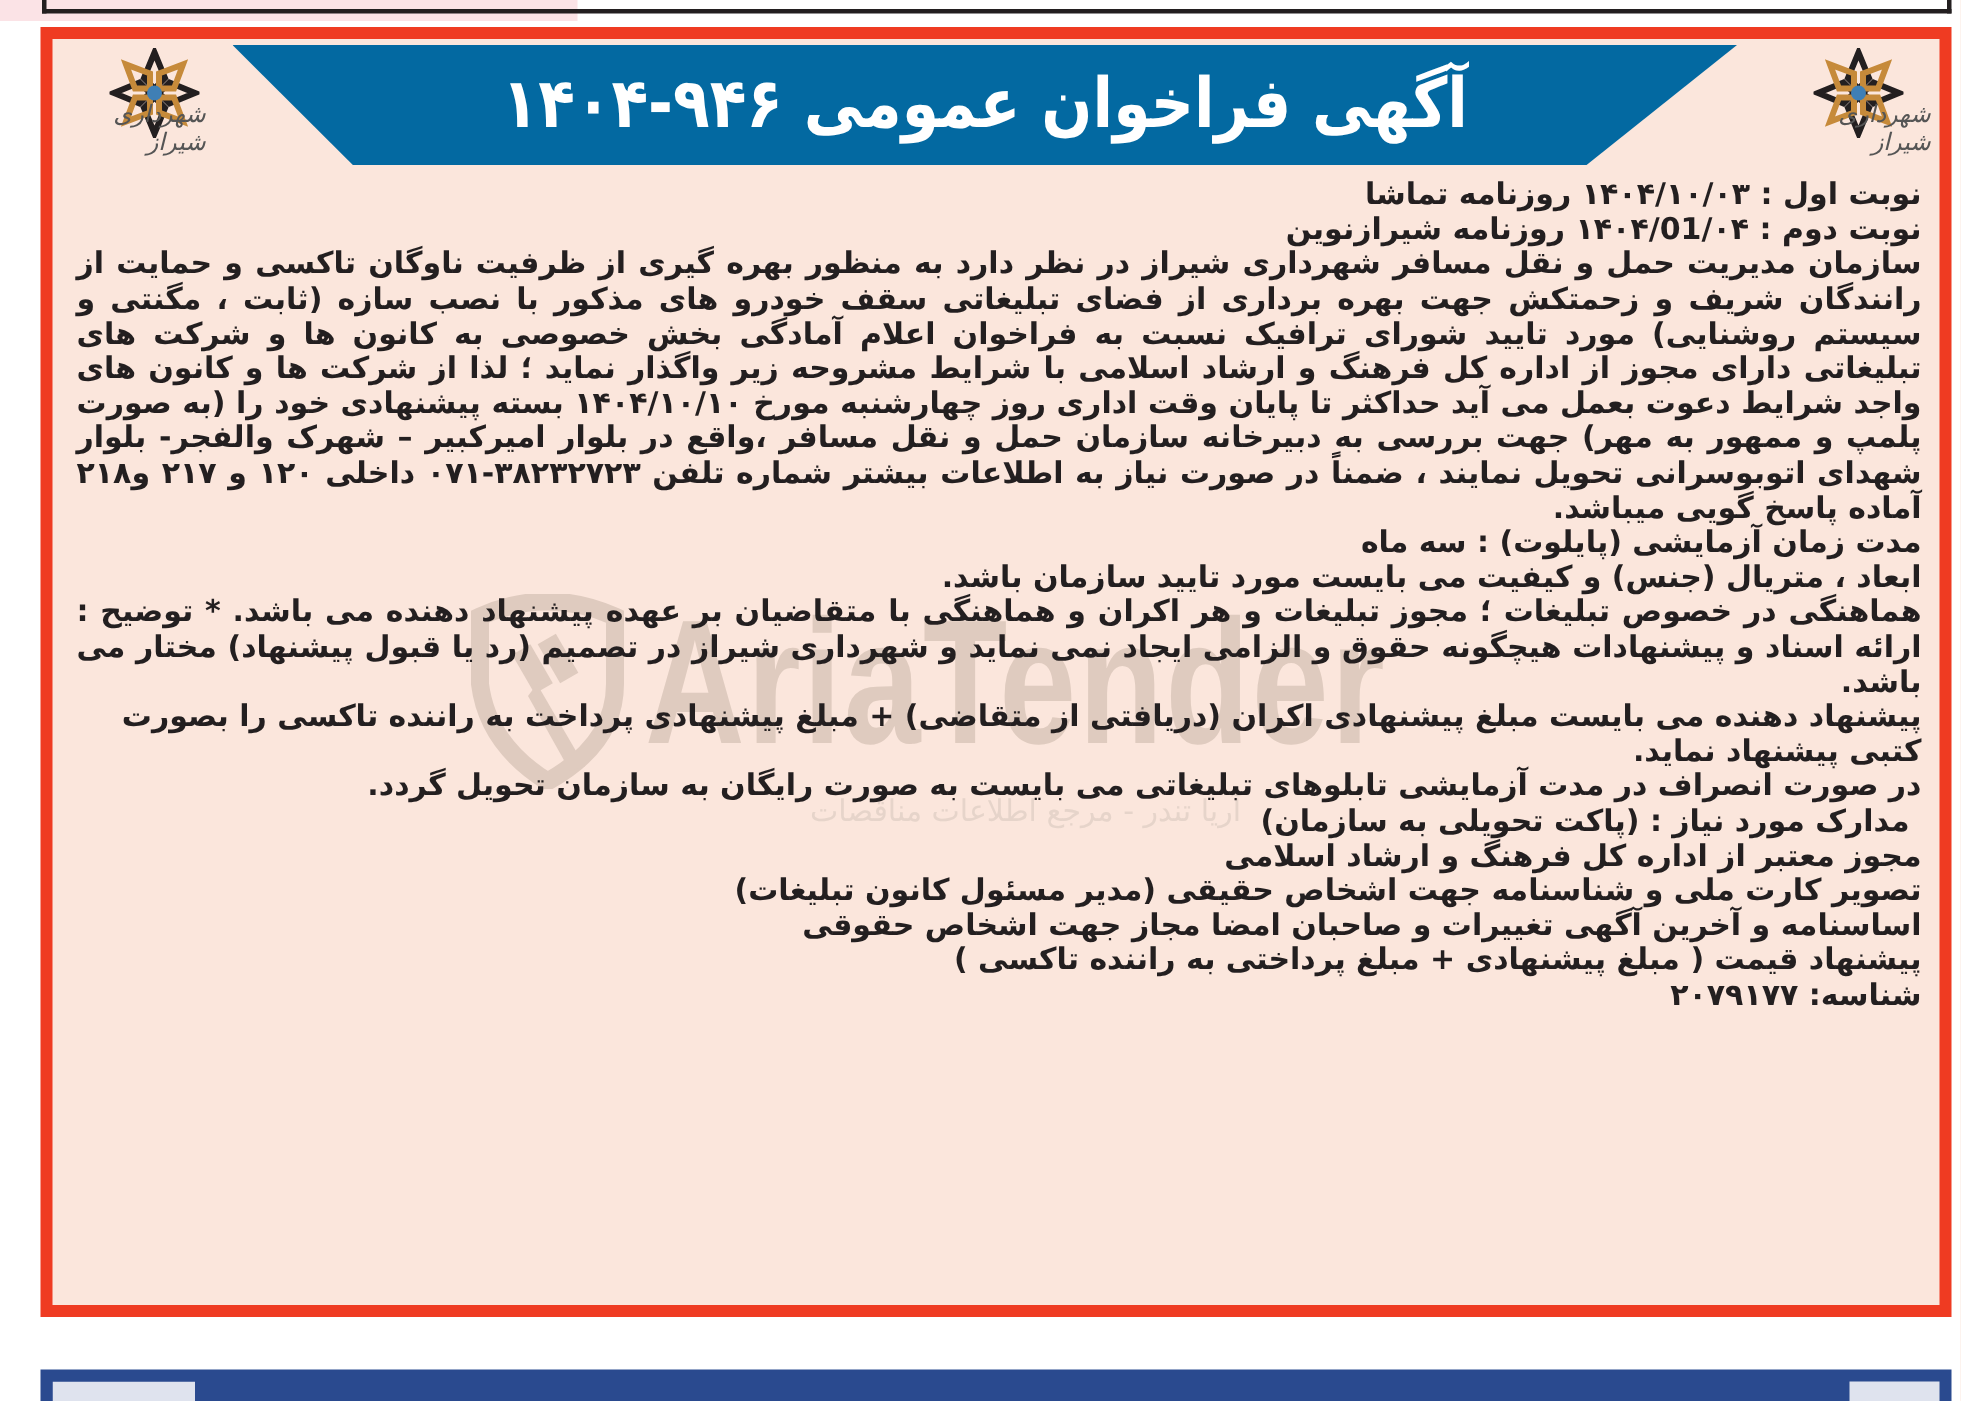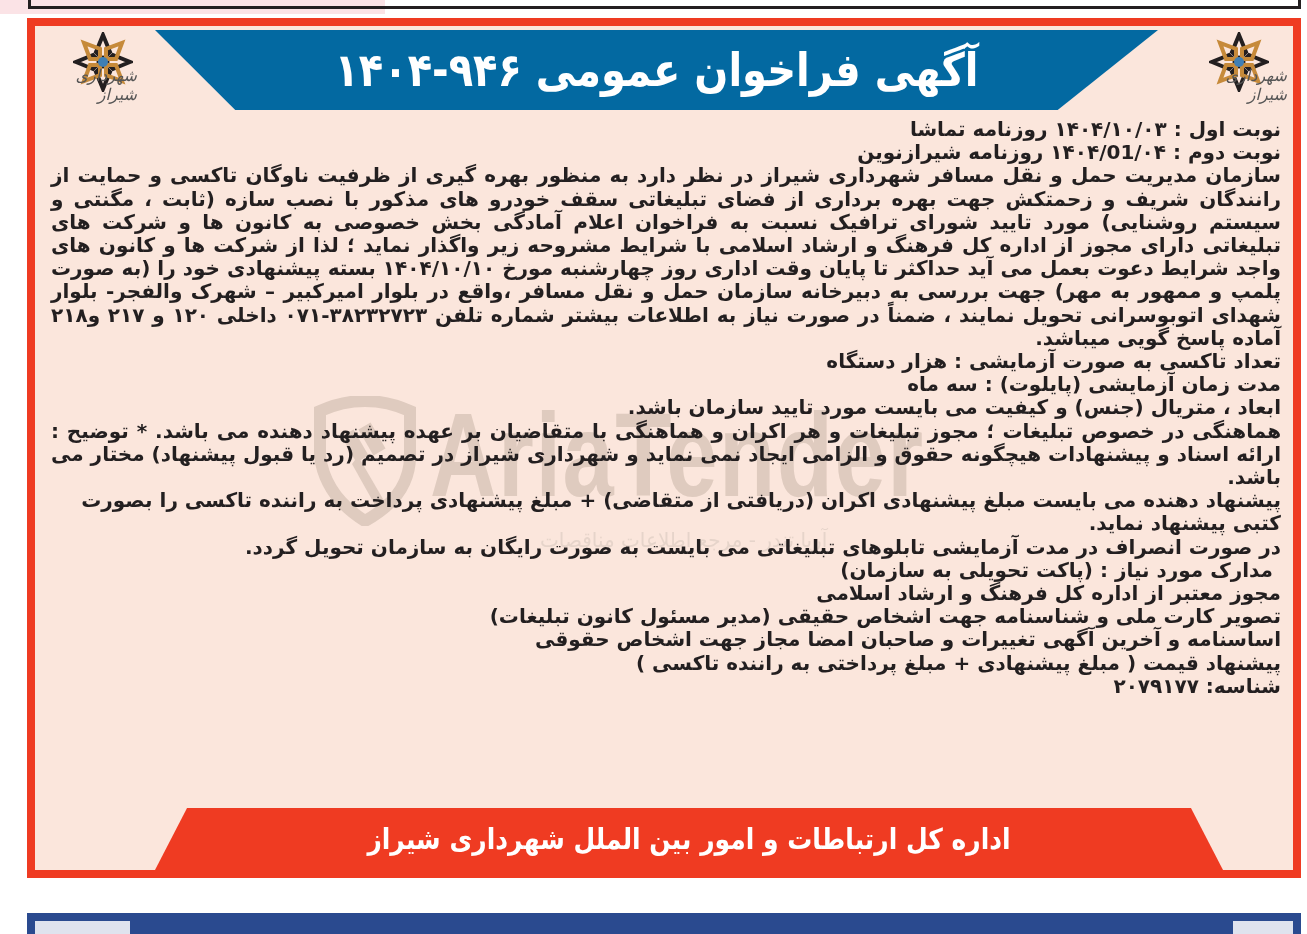--- a/index.html
+++ b/index.html
@@ -159,36 +159,32 @@
         </g>
       </svg>
       <div class="wm-text">AriaTender</div>
       <div class="wm-sub">آریا تندر - مرجع اطلاعات مناقصات</div>
     </div>
 
     <div class="body-text">
       <p class="line">نوبت اول : ۱۴۰۴/۱۰/۰۳ روزنامه تماشا</p>
       <p class="line">نوبت دوم : ۱۴۰۴/01/۰۴ روزنامه شیرازنوین</p>
       <p class="para">سازمان مدیریت حمل و نقل مسافر شهرداری شیراز در نظر دارد به منظور بهره گیری از ظرفیت ناوگان تاکسی و حمایت از رانندگان شریف و زحمتکش جهت بهره برداری از فضای تبلیغاتی سقف خودرو های مذکور با نصب سازه (ثابت ، مگنتی و سیستم روشنایی) مورد تایید شورای ترافیک نسبت به فراخوان اعلام آمادگی بخش خصوصی به کانون ها و شرکت های تبلیغاتی دارای مجوز از اداره کل فرهنگ و ارشاد اسلامی با شرایط مشروحه زیر واگذار نماید ؛ لذا از شرکت ها و کانون های واجد شرایط دعوت بعمل می آید حداکثر تا پایان وقت اداری روز چهارشنبه مورخ ۱۴۰۴/۱۰/۱۰ بسته پیشنهادی خود را (به صورت پلمپ و ممهور به مهر) جهت بررسی به دبیرخانه سازمان حمل و نقل مسافر ،واقع در بلوار امیرکبیر – شهرک والفجر- بلوار شهدای اتوبوسرانی تحویل نمایند ، ضمناً در صورت نیاز به اطلاعات بیشتر شماره تلفن ۳۸۲۳۲۷۲۳-۰۷۱ داخلی ۱۲۰ و ۲۱۷ و۲۱۸ آماده پاسخ گویی میباشد.</p>
-      <p class="line">تعداد تاکسی به صورت آزمایشی : هزار دستگاه</p>
       <p class="line">مدت زمان آزمایشی (پایلوت) : سه ماه</p>
       <p class="line">ابعاد ، متریال (جنس) و کیفیت می بایست مورد تایید سازمان باشد.</p>
       <p class="para">هماهنگی در خصوص تبلیغات ؛ مجوز تبلیغات و هر اکران و هماهنگی با متقاضیان بر عهده پیشنهاد دهنده می باشد. * توضیح : ارائه اسناد و پیشنهادات هیچگونه حقوق و الزامی ایجاد نمی نماید و شهرداری شیراز در تصمیم (رد یا قبول پیشنهاد) مختار می باشد.</p>
       <p class="line">پیشنهاد دهنده می بایست مبلغ پیشنهادی اکران (دریافتی از متقاضی) + مبلغ پیشنهادی پرداخت به راننده تاکسی را بصورت کتبی پیشنهاد نماید.</p>
       <p class="line">در صورت انصراف در مدت آزمایشی تابلوهای تبلیغاتی می بایست به صورت رایگان به سازمان تحویل گردد.</p>
       <p class="line indent">مدارک مورد نیاز : (پاکت تحویلی به سازمان)</p>
       <p class="line">مجوز معتبر از اداره کل فرهنگ و ارشاد اسلامی</p>
       <p class="line">تصویر کارت ملی و شناسنامه جهت اشخاص حقیقی (مدیر مسئول کانون تبلیغات)</p>
       <p class="line">اساسنامه و آخرین آگهی تغییرات و صاحبان امضا مجاز جهت اشخاص حقوقی</p>
       <p class="line">پیشنهاد قیمت ( مبلغ پیشنهادی + مبلغ پرداختی به راننده تاکسی )</p>
       <p class="line">شناسه: ۲۰۷۹۱۷۷</p>
     </div>
 
-    <div class="footer-band">
-      <span class="footer-title">اداره کل ارتباطات و امور بین الملل شهرداری شیراز</span>
-    </div>
   </div>
 </div>
 
 <div class="next-ad">
   <div class="left-logo-box"></div>
   <div class="right-logo-box"></div>
 </div>
 
 </body></html>

